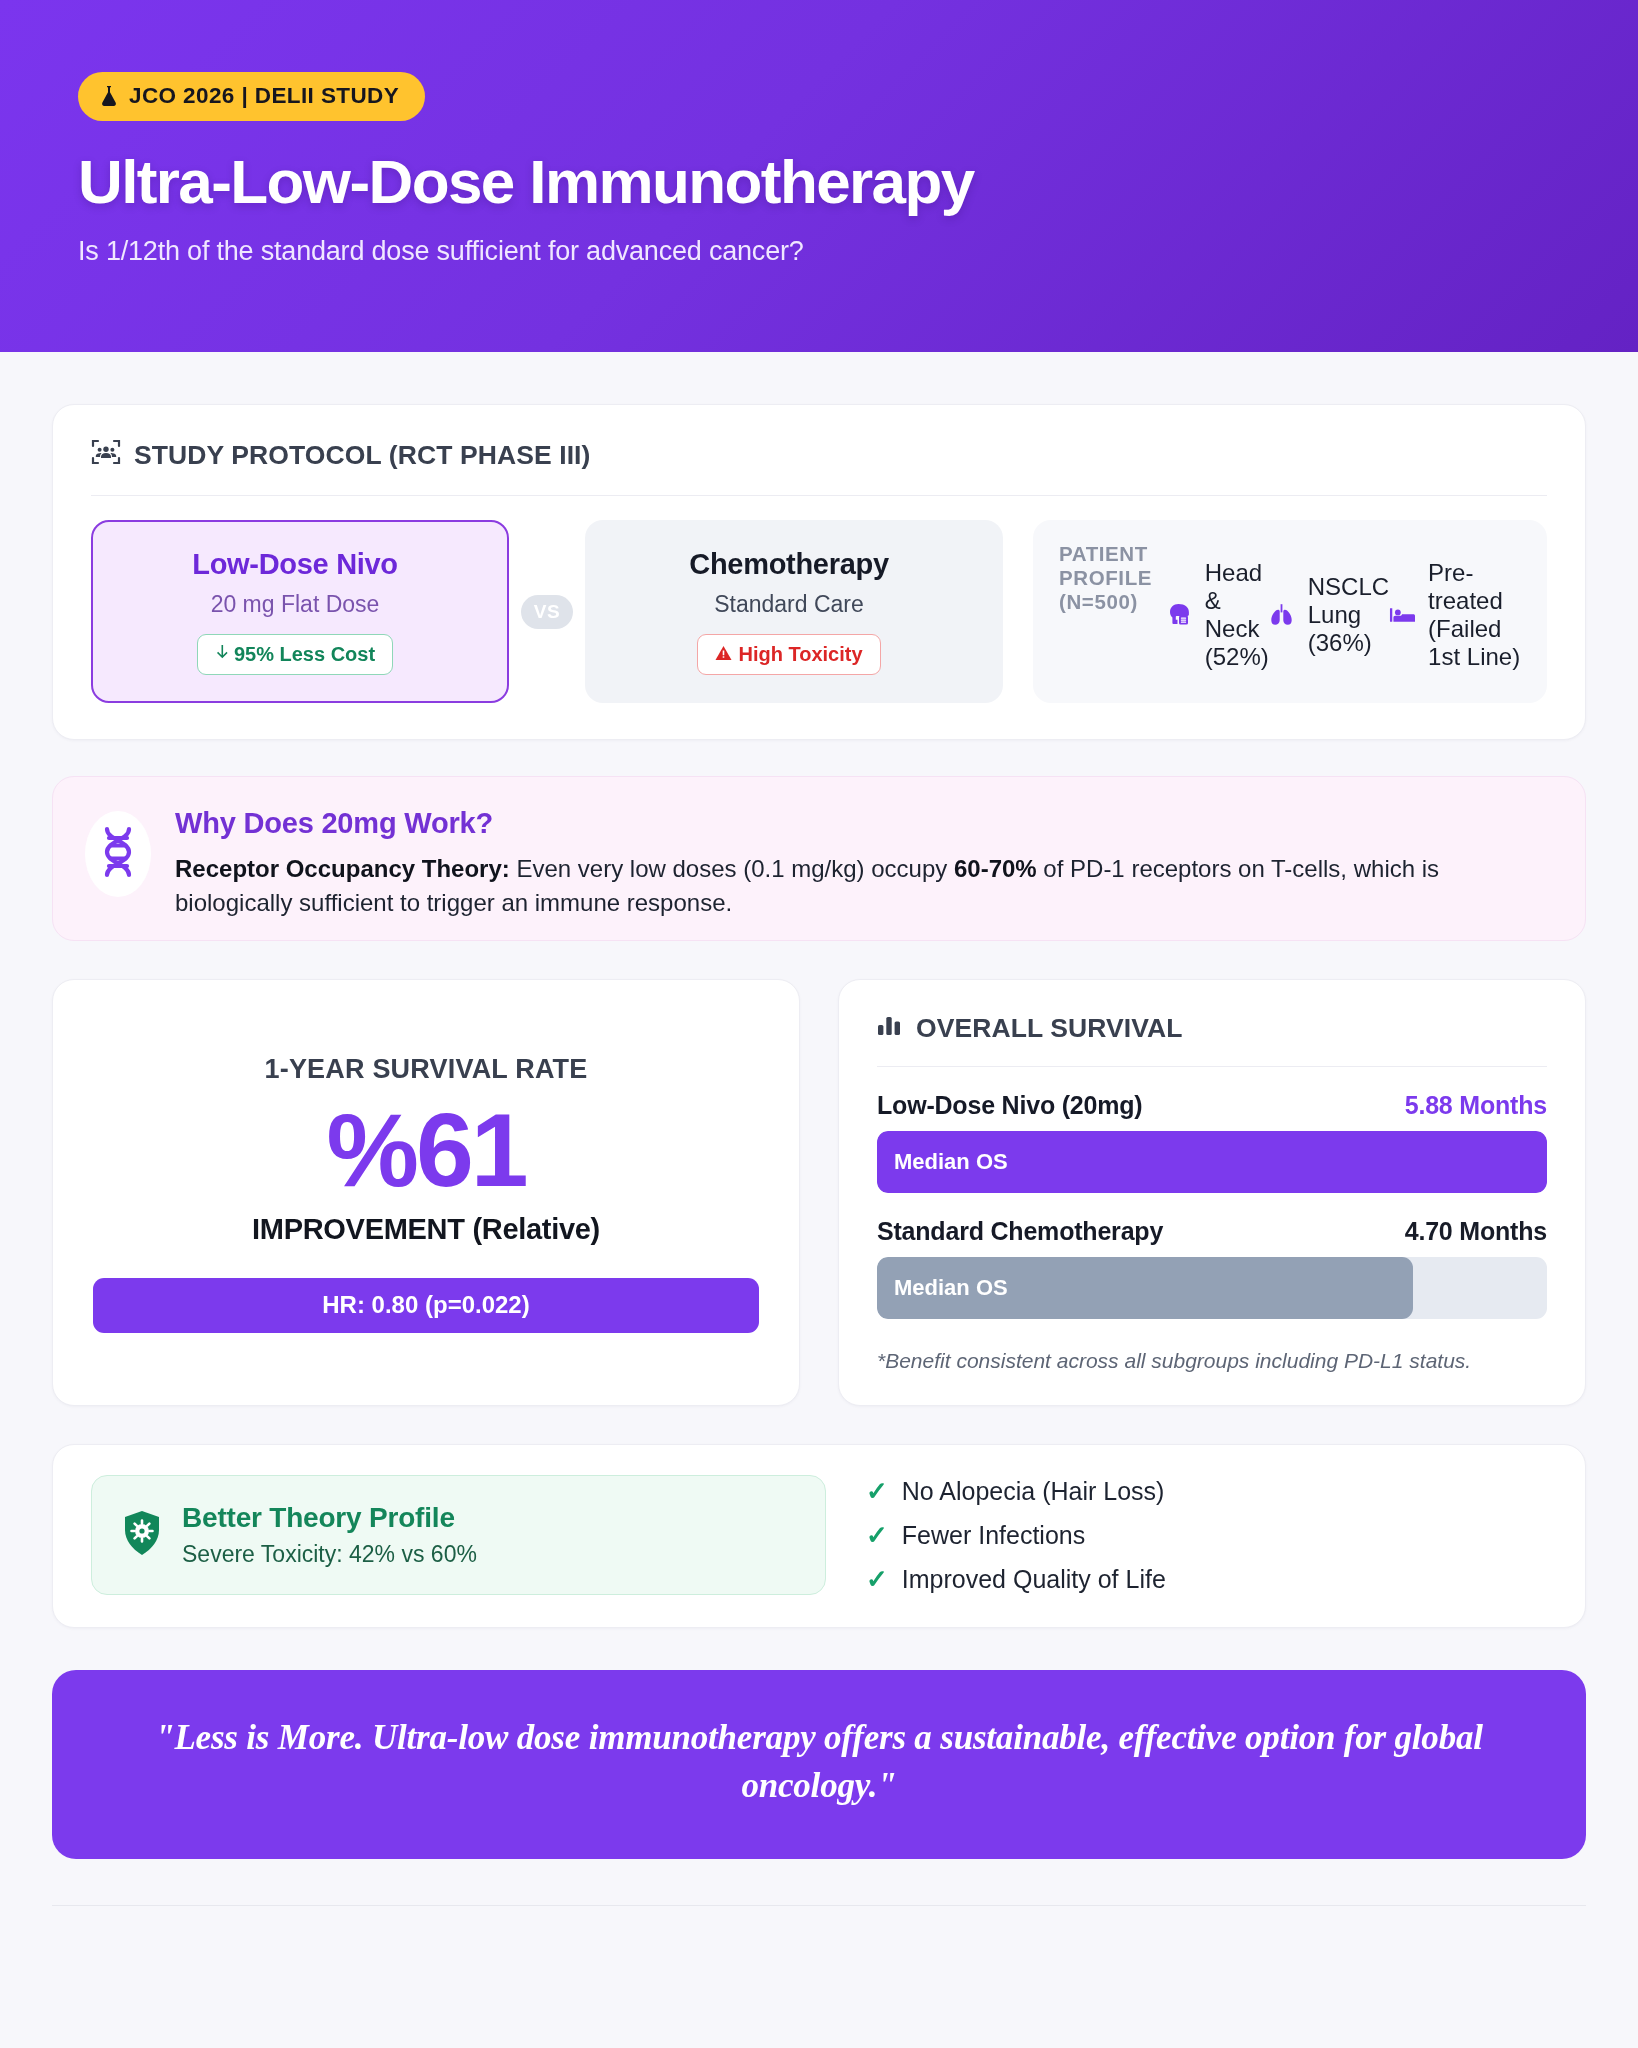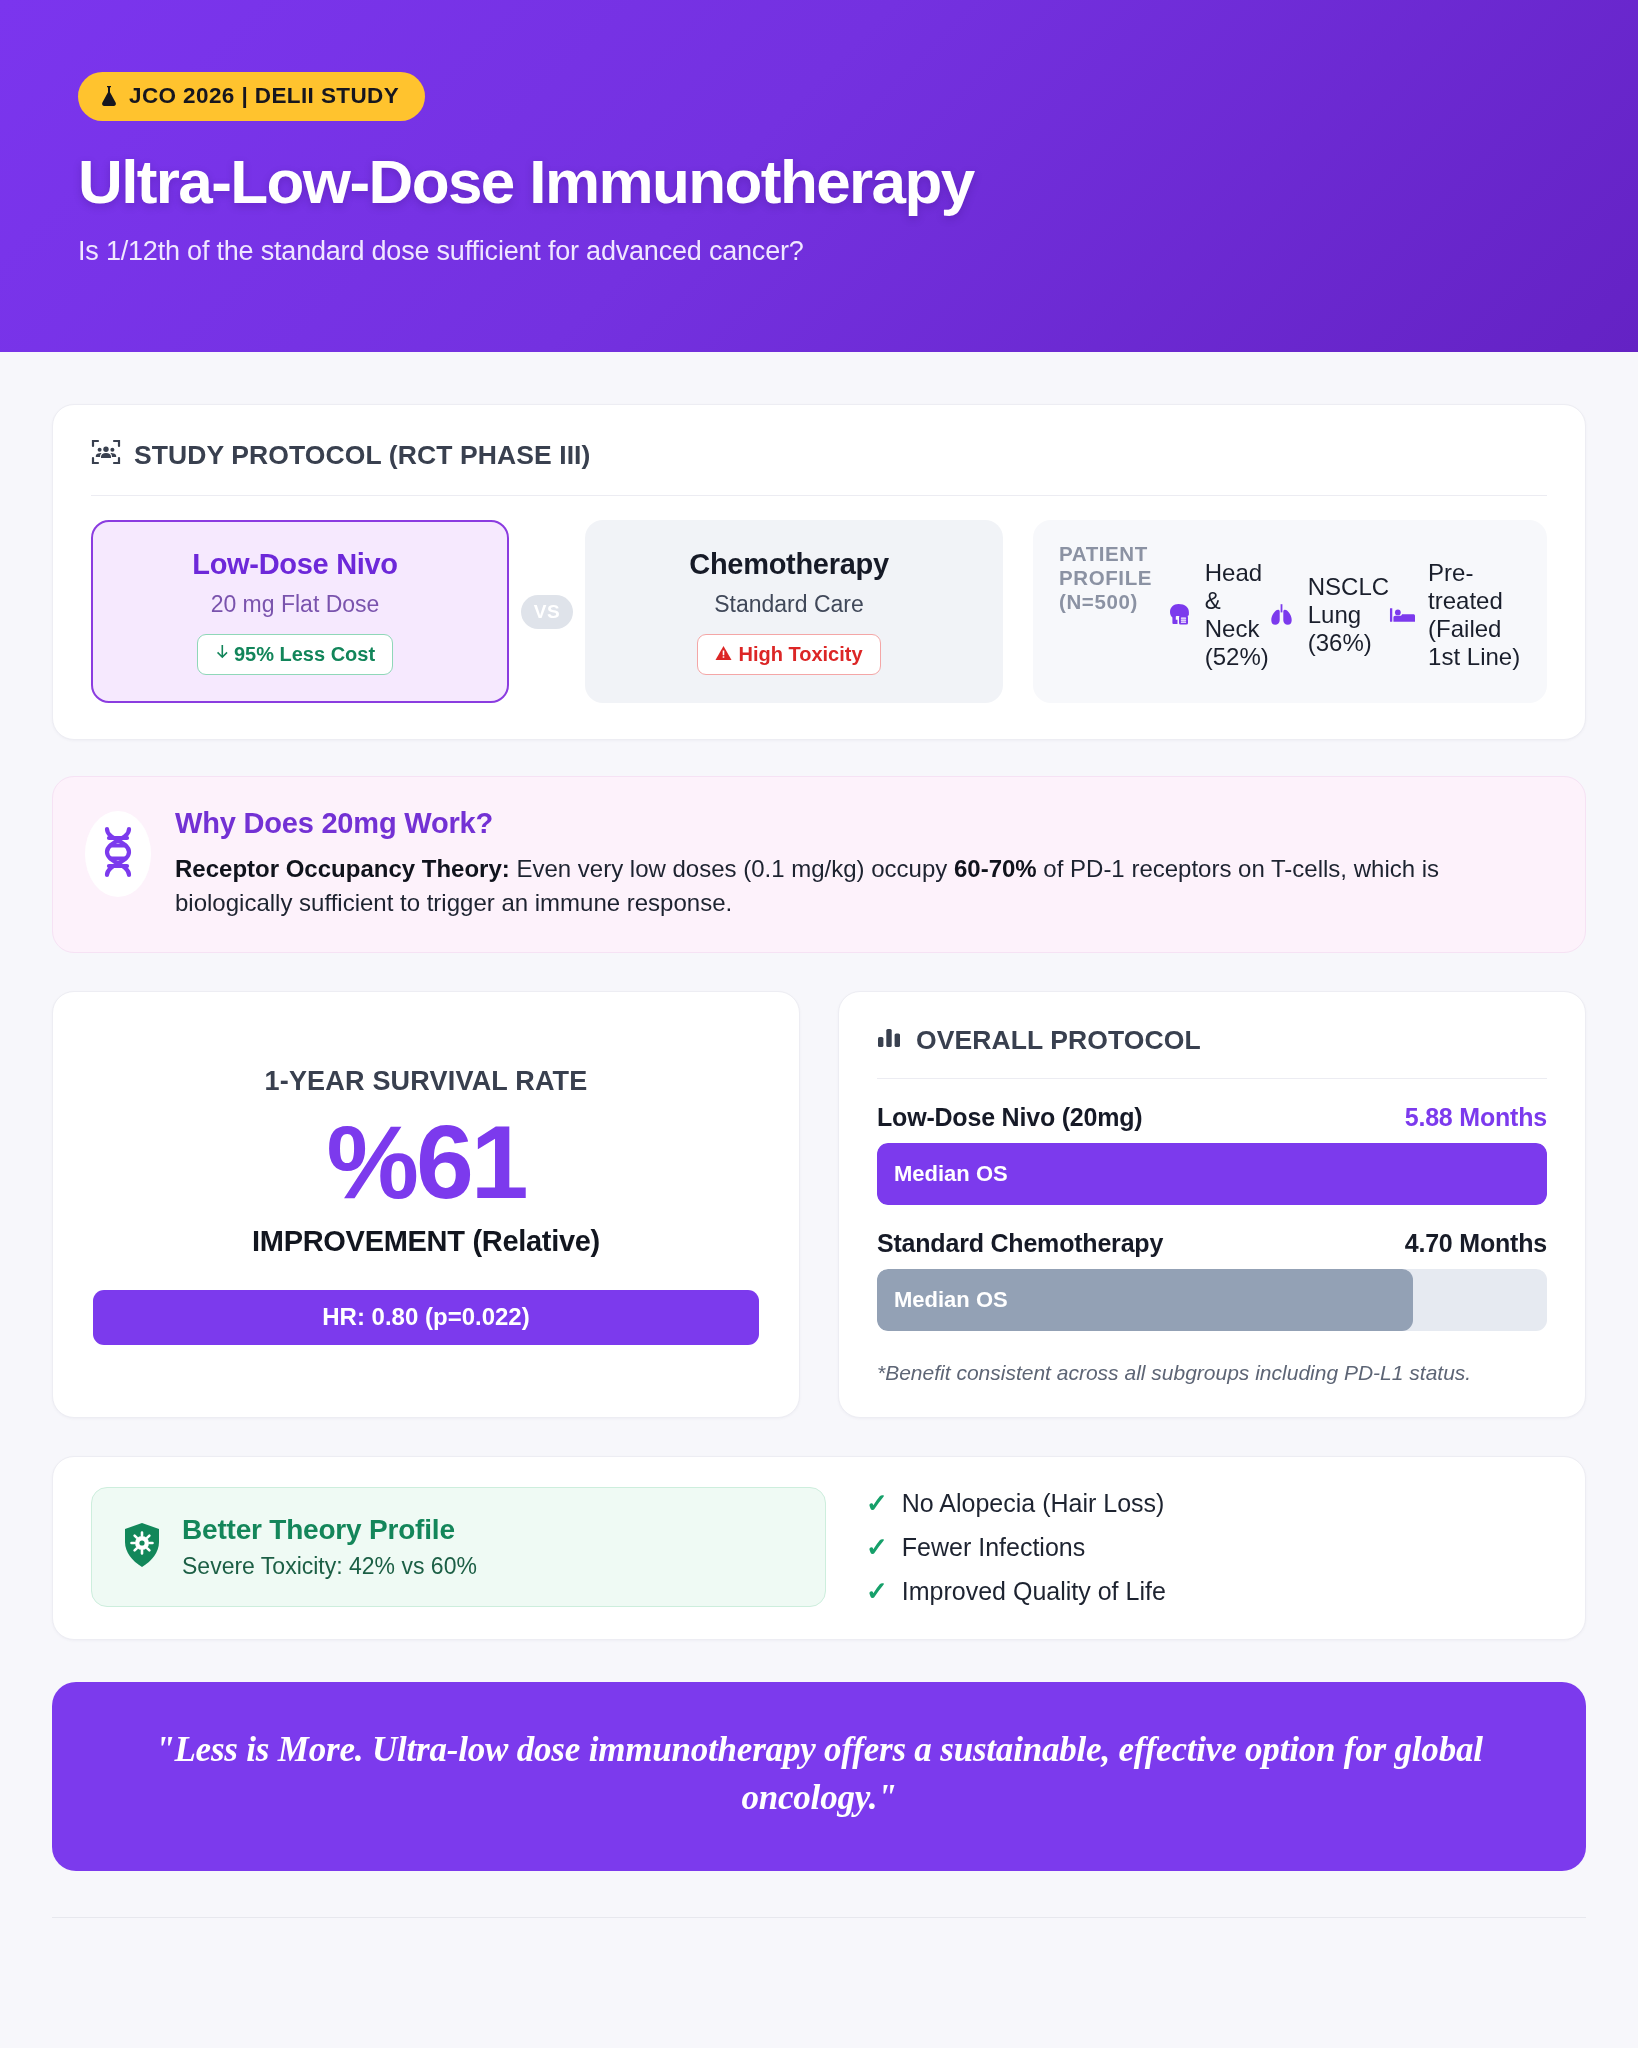--- a/index.html
+++ b/index.html
@@ -105,21 +105,21 @@
   }
   .profile-row {
     display:flex; align-items:center; gap:13px;
     font-size: 24px; color:#1a1f2c; margin-top: 7px;
   }
   .profile-row .ic { width:26px; display:flex; justify-content:center; flex:none; }
 
   
   .why {
     margin-top: 36px; background:#fdf2fb; border:1px solid #f6e2f4;
-    border-radius: 22px; padding: 30px 36px 32px 32px;
+    border-radius: 22px; padding: 30px 36px 20px 32px;
     display:flex; gap: 24px; align-items:flex-start;
   }
   .dna-circle {
     width: 66px; height: 86px; border-radius: 50%; background:#ffffff;
     display:flex; align-items:center; justify-content:center; flex:none; margin-top:4px;
   }
   .why-title { font-size: 29px; font-weight:bold; color:#7331d4; letter-spacing:-0.2px; }
   .why-body { margin-top: 12px; font-size: 24px; line-height:1.42; color:#1d2330; }
   .why-body b { font-weight:bold; color:#10131c; }
 
@@ -329,21 +329,21 @@
         <div class="sec-title">
           <span>
             <svg width="26" height="24" viewBox="0 0 26 24">
                 <g fill="#39404f">
                   <rect x="1" y="12" width="5.4" height="10" rx="1.6"></rect>
                   <rect x="9.3" y="4" width="5.4" height="18" rx="1.6"></rect>
                   <rect x="17.6" y="8.5" width="5.4" height="13.5" rx="1.6"></rect>
                 </g>
               </svg>
           </span>
-          <span>OVERALL PROTOCOL</span>
+          <span>OVERALL SURVIVAL</span>
         </div>
         <div class="divider"></div>
 
         <div>
           <div class="os-row-head">
             <span class="os-name">Low-Dose Nivo (20mg)</span>
             <span class="os-val accent">5.88 Months</span>
           </div>
           <div class="track">
             <div class="fill purple" style="width:100%">

